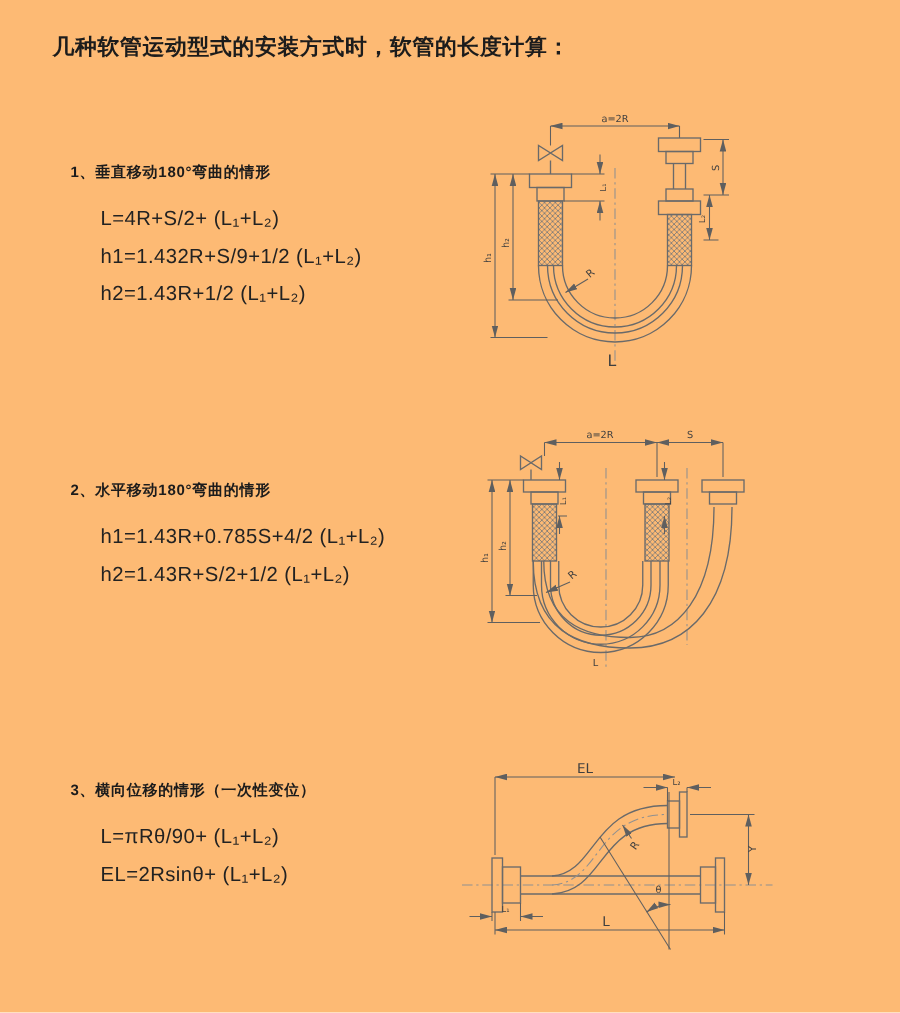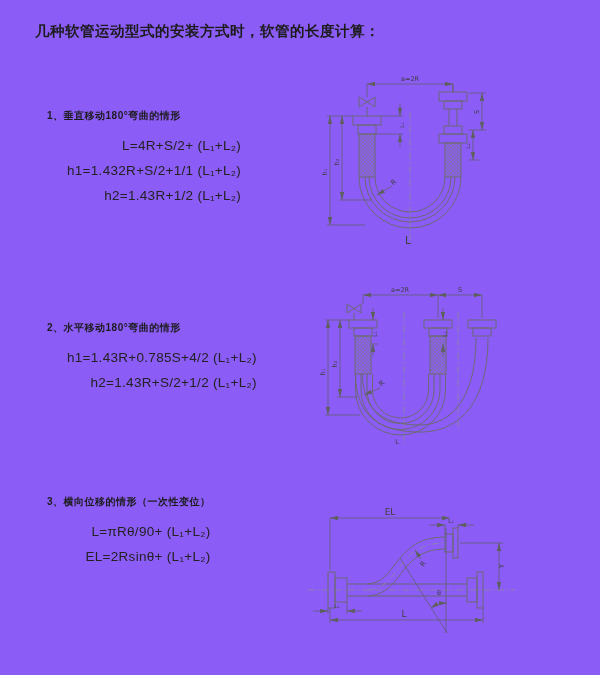--- a/index.html
+++ b/index.html
@@ -1,21 +1,21 @@
 <!DOCTYPE html>
 <html><head>
 <meta charset="utf-8">
 <style>
   html,body{margin:0;padding:0;background:#fff;}
-  .page{position:relative;width:600px;height:675px;background:#8b5cf6;overflow:hidden;
+  .page{position:relative;width:600px;height:675px;background:#fdba74;overflow:hidden;
         font-family:"Liberation Sans","DejaVu Sans",sans-serif;color:#1c1c1c;}
   .title{position:absolute;left:35px;top:22px;font-size:14.5px;font-weight:600;letter-spacing:.5px;}
   .sec{position:absolute;left:47px;}
   .sec .head{font-size:10px;font-weight:600;letter-spacing:.5px;line-height:20px;margin-bottom:7px;}
-  .sec .formula{margin-left:20px;font-size:13.5px;line-height:25px;color:#222;letter-spacing:.3px;text-align:right;}
+  .sec .formula{margin-left:20px;font-size:13.5px;line-height:25px;color:#222;letter-spacing:.3px;}
   .diag{position:absolute;}
   
   .g{stroke:#6a6a6a;fill:none;stroke-width:.9;}
   .d{stroke:#5f5f5f;fill:none;stroke-width:.7;}
   .cl{stroke:#909090;fill:none;stroke-width:.7;stroke-dasharray:7 2.5 1.5 2.5;}
   .t{fill:#3f3f3f;font-family:"DejaVu Sans",sans-serif;font-size:6.5px;}
   .t5{font-size:5.5px;}
   .t7{font-size:7px;}
   .t9{font-size:9px;}
   .t10{font-size:10.5px;}
@@ -24,31 +24,31 @@
 </head>
 <body>
 
 <div class="page">
 
   <div class="title">几种软管运动型式的安装方式时，软管的长度计算：</div>
 
   <div class="sec" style="top:106px;">
     <div class="head">1、垂直移动180°弯曲的情形</div>
     <div class="formula">L=4R+S/2+ (L₁+L₂)</div>
-    <div class="formula">h1=1.432R+S/2+1/1 (L₁+L₂)</div>
+    <div class="formula">h1=1.432R+S/9+1/2 (L₁+L₂)</div>
     <div class="formula">h2=1.43R+1/2 (L₁+L₂)</div>
   </div>
 
   <div class="sec" style="top:318px;">
     <div class="head">2、水平移动180°弯曲的情形</div>
     <div class="formula">h1=1.43R+0.785S+4/2 (L₁+L₂)</div>
     <div class="formula">h2=1.43R+S/2+1/2 (L₁+L₂)</div>
   </div>
 
-  <div class="sec" style="top:492px;">
+  <div class="sec" style="top:518px;">
     <div class="head">3、横向位移的情形（一次性变位）</div>
     <div class="formula">L=πRθ/90+ (L₁+L₂)</div>
     <div class="formula">EL=2Rsinθ+ (L₁+L₂)</div>
   </div>
 
   <svg class="diag" style="left:300px;top:72px;" width="295" height="195" viewBox="0 0 295 195">
     <defs>
       <marker id="a1e" markerUnits="userSpaceOnUse" markerWidth="9" markerHeight="5" refX="8" refY="2.2" orient="auto">
         <path d="M0,0 L8,2.2 L0,4.4 z" fill="#5f5f5f"></path>
         </marker>

